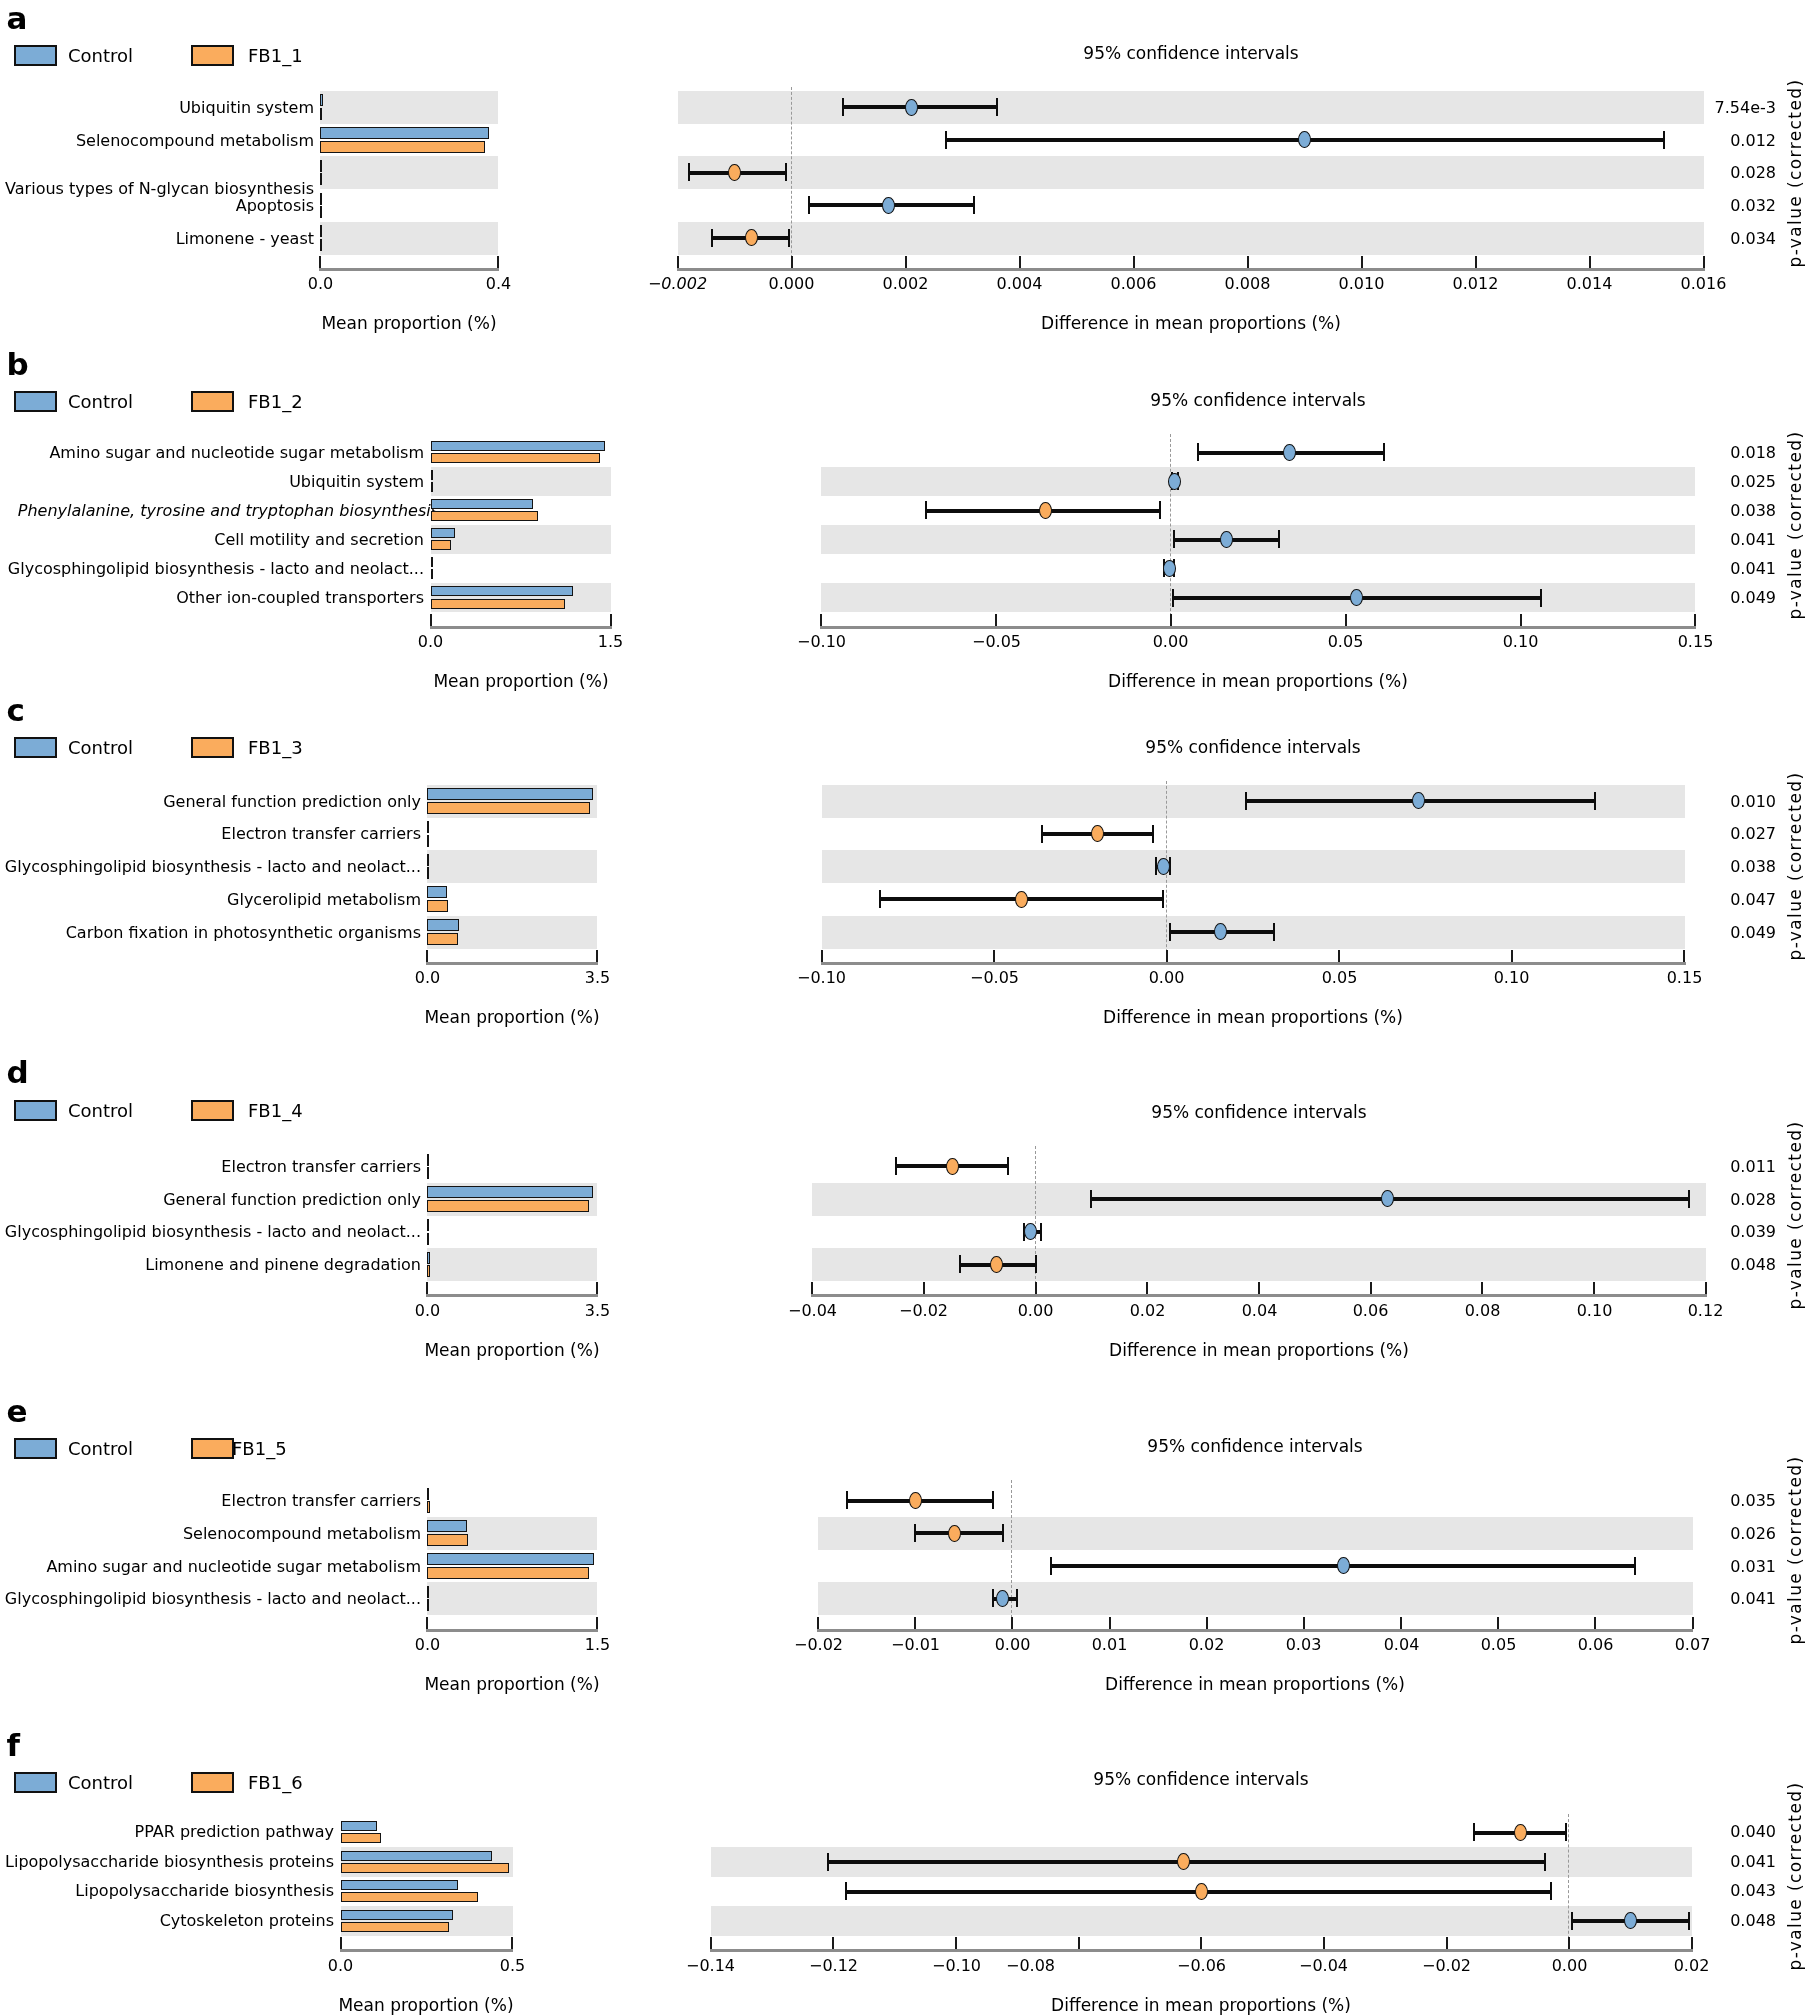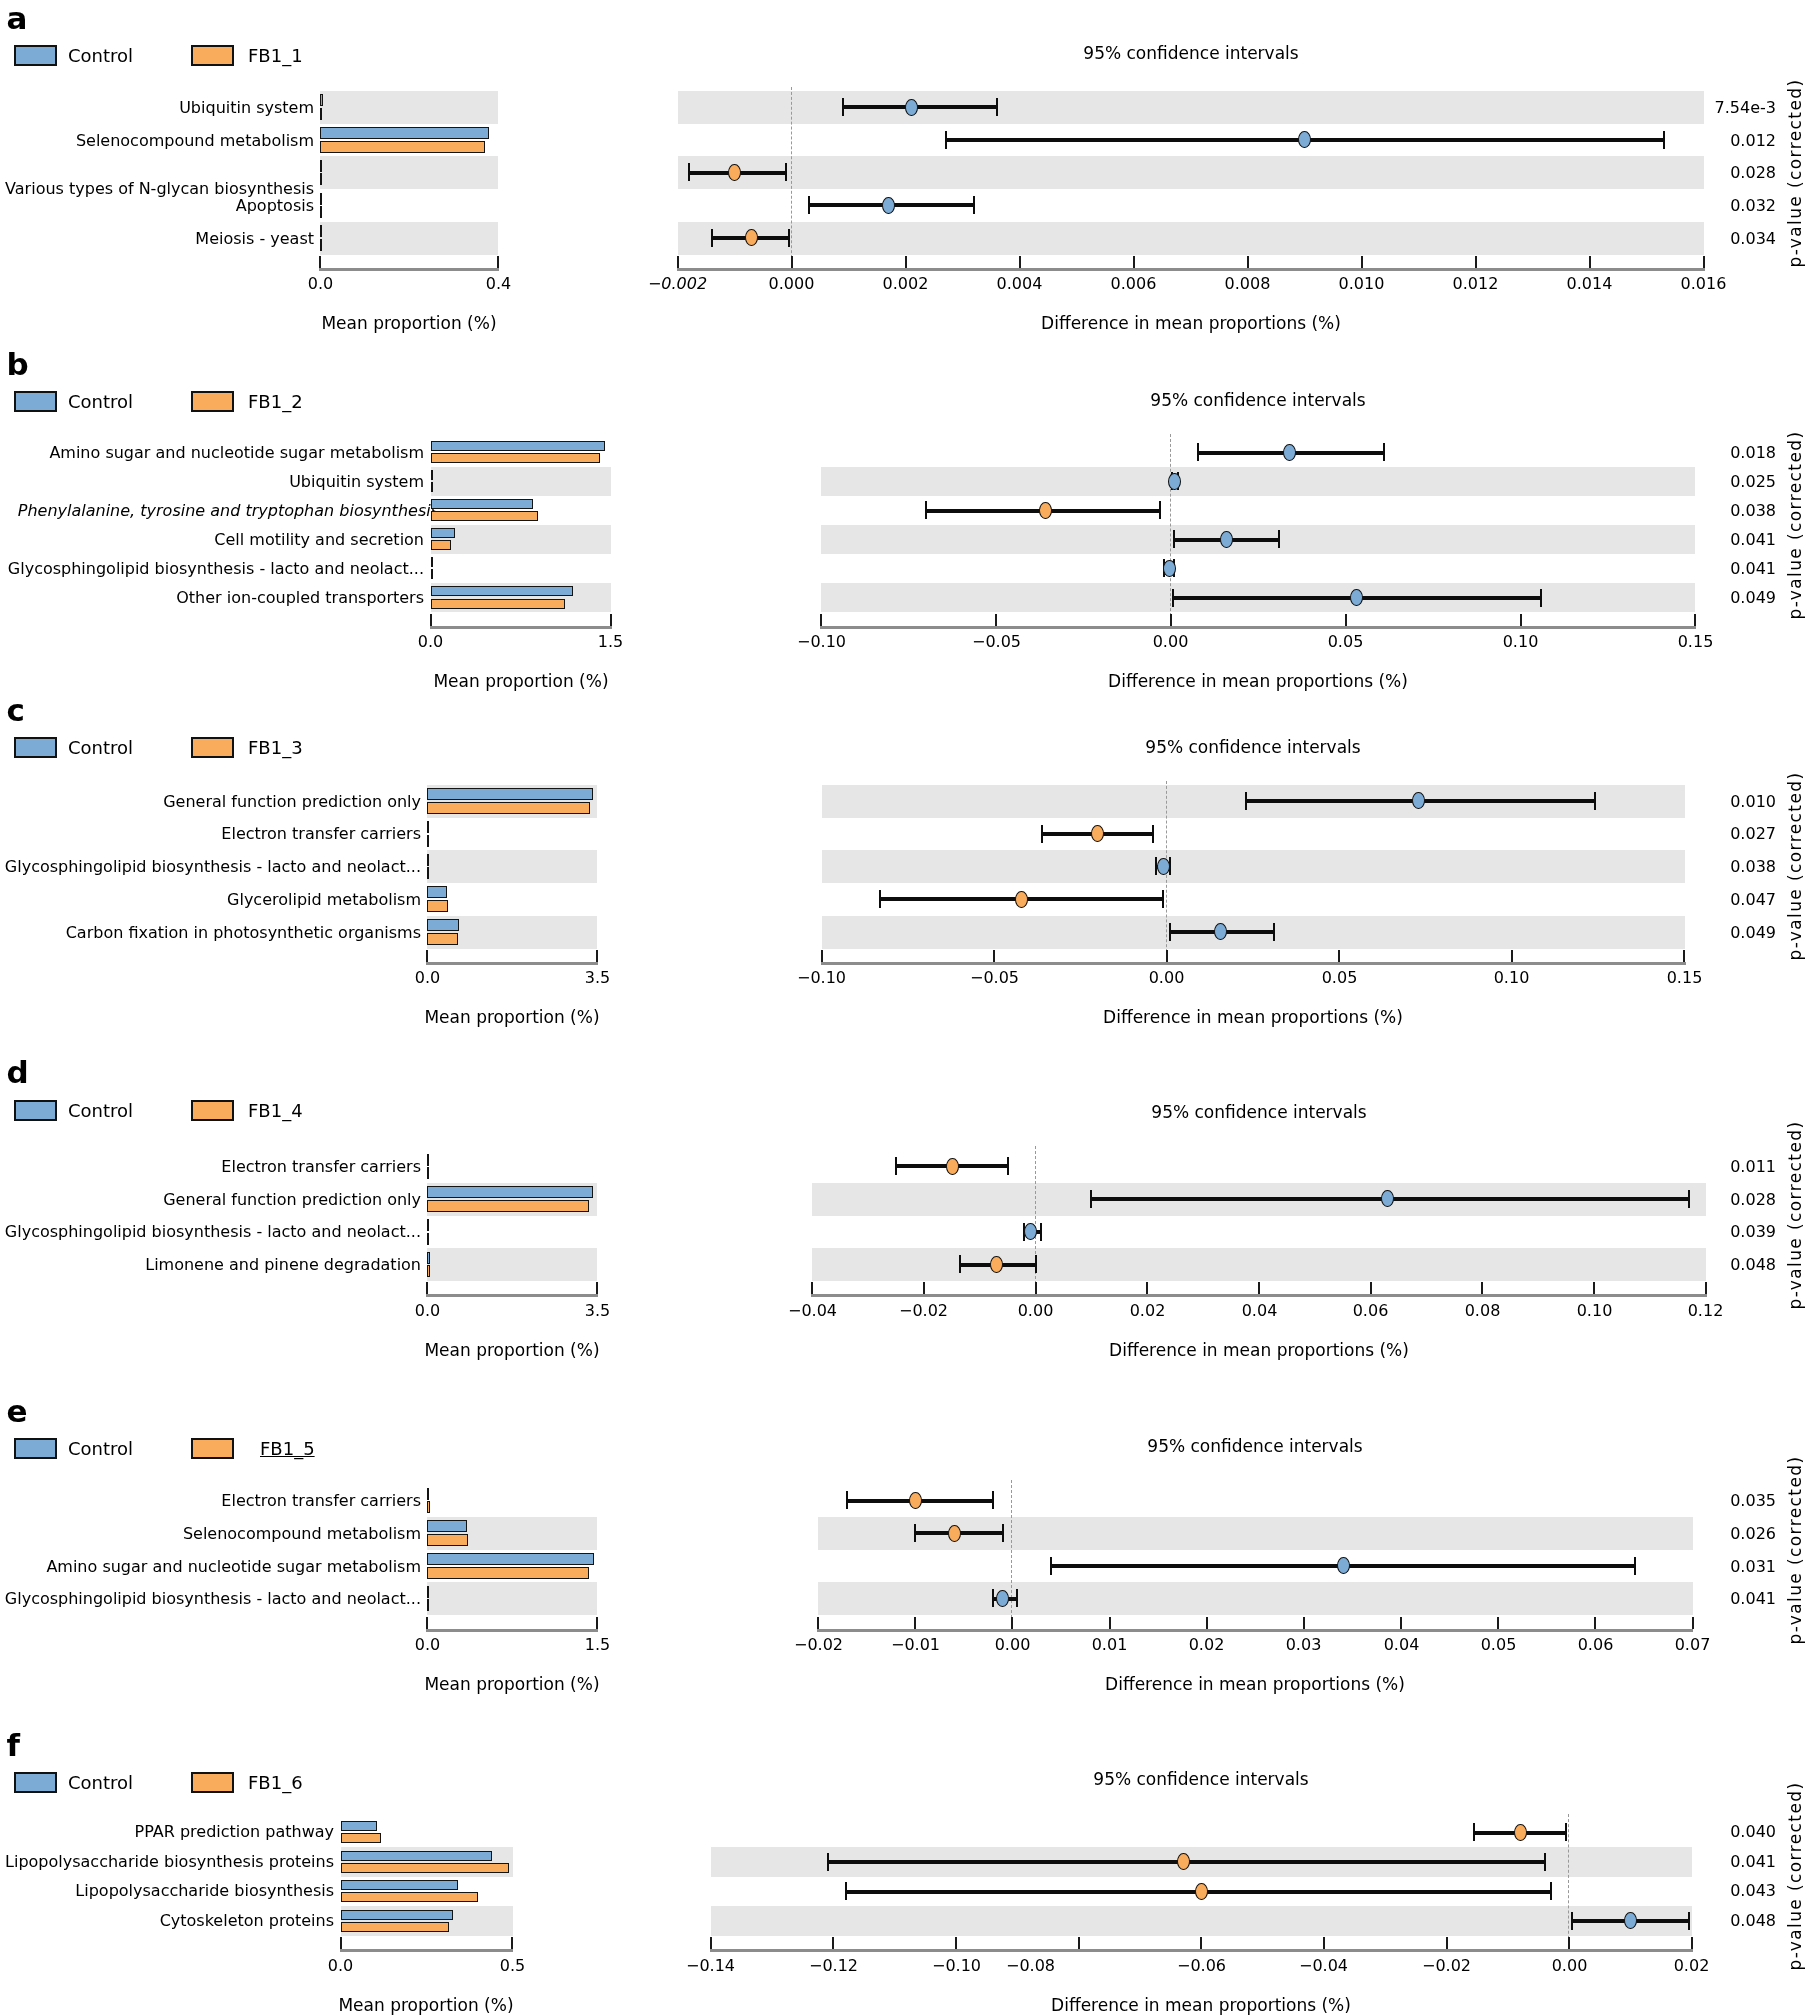--- a/index.html
+++ b/index.html
@@ -64,21 +64,21 @@
     <div class="abs dot" style="left: 728px; top: 164px; background: rgb(250, 172, 93);"></div>
     <div class="abs pval" style="left: 1585px; top: 156px; width: 191px; line-height: 33px;">0.028</div>
     <div class="abs cat-label" style="left: 0px; top: 189px; width: 314px; line-height: 33px;">Apoptosis</div>
     <div class="abs bar" style="left: 320px; top: 193px; width: 2.3px; height: 11.8px; background: rgb(124, 172, 214);"></div>
     <div class="abs bar" style="left: 320px; top: 206px; width: 1.8px; height: 11.8px; background: rgb(250, 172, 93);"></div>
     <div class="abs" style="left: 809px; top: 203px; width: 165px; height: 3.6px; background: rgb(13, 13, 13);"></div>
     <div class="abs" style="left: 808px; top: 196px; width: 2.3px; height: 18px; background: rgb(13, 13, 13);"></div>
     <div class="abs" style="left: 973px; top: 196px; width: 2.3px; height: 18px; background: rgb(13, 13, 13);"></div>
     <div class="abs dot" style="left: 882px; top: 197px; background: rgb(124, 172, 214);"></div>
     <div class="abs pval" style="left: 1585px; top: 189px; width: 191px; line-height: 33px;">0.032</div>
-    <div class="abs cat-label" style="left: 0px; top: 222px; width: 314px; line-height: 33px;">Meiosis - yeast</div>
+    <div class="abs cat-label" style="left: 0px; top: 222px; width: 314px; line-height: 33px;">Limonene - yeast</div>
     <div class="abs bar" style="left: 320px; top: 225px; width: 1.8px; height: 11.8px; background: rgb(124, 172, 214);"></div>
     <div class="abs bar" style="left: 320px; top: 239px; width: 2.3px; height: 11.8px; background: rgb(250, 172, 93);"></div>
     <div class="abs" style="left: 712px; top: 236px; width: 77px; height: 3.6px; background: rgb(13, 13, 13);"></div>
     <div class="abs" style="left: 711px; top: 229px; width: 2.3px; height: 18px; background: rgb(13, 13, 13);"></div>
     <div class="abs" style="left: 788px; top: 229px; width: 2.3px; height: 18px; background: rgb(13, 13, 13);"></div>
     <div class="abs dot" style="left: 745px; top: 229px; background: rgb(250, 172, 93);"></div>
     <div class="abs pval" style="left: 1585px; top: 222px; width: 191px; line-height: 33px;">0.034</div>
     <div class="abs axis-line" style="left: 319px; top: 268px; width: 180px; background: rgb(140, 140, 140);"></div>
     <div class="abs axis-line" style="left: 677px; top: 268px; width: 1028px; background: rgb(140, 140, 140);"></div>
     <div class="abs tick" style="left: 319px; top: 256px; height: 11.8px;"></div>
@@ -331,21 +331,21 @@
     <div class="abs tick-label" style="left: 1558px; top: 1301px; width: 73px;">0.10</div>
     <div class="abs tick" style="left: 1705px; top: 1282px; height: 11.8px;"></div>
     <div class="abs tick-label" style="left: 1669px; top: 1301px; width: 73px;">0.12</div>
     <div class="abs axis-title" style="left: 512px; top: 1340px; transform: translateX(-50%);">Mean proportion (%)</div>
     <div class="abs axis-title" style="left: 1259px; top: 1340px; transform: translateX(-50%);">Difference in mean proportions (%)</div>
     <div class="abs rot-label" style="left: 1795px; top: 1215px; transform: translate(-50%, -50%) rotate(-90deg);">p-value (corrected)</div>
     <div class="abs letter" style="left: 6.4px; top: 1396px;">e</div>
     <div class="abs chip" style="left: 13.6px; top: 1438px; background: rgb(124, 172, 214);"></div>
     <div class="abs legend-label" style="left: 68px; top: 1438px;">Control</div>
     <div class="abs chip" style="left: 191px; top: 1438px; background: rgb(250, 172, 93);"></div>
-    <div class="abs legend-label" style="left: 260px; top: 1438px; text-decoration: underline;">FB1_5</div>
+    <div class="abs legend-label" style="left: 232px; top: 1438px;">FB1_5</div>
     <div class="abs ci-title" style="left: 1255px; top: 1436px; transform: translateX(-50%);">95% confidence intervals</div>
     <div class="abs band" style="left: 427px; top: 1517px; width: 170px; height: 33px; background: rgb(230, 230, 230);"></div>
     <div class="abs band" style="left: 818px; top: 1517px; width: 875px; height: 33px; background: rgb(230, 230, 230);"></div>
     <div class="abs band" style="left: 427px; top: 1582px; width: 170px; height: 33px; background: rgb(230, 230, 230);"></div>
     <div class="abs band" style="left: 818px; top: 1582px; width: 875px; height: 33px; background: rgb(230, 230, 230);"></div>
     <div class="abs zero" style="left: 1011px; top: 1480px; height: 148px; border-left-color: rgb(153, 153, 153);"></div>
     <div class="abs cat-label" style="left: 0px; top: 1484px; width: 421px; line-height: 33px;">Electron transfer carriers</div>
     <div class="abs bar" style="left: 427px; top: 1488px; width: 1.8px; height: 11.8px; background: rgb(124, 172, 214);"></div>
     <div class="abs bar" style="left: 427px; top: 1501px; width: 2.7px; height: 11.8px; background: rgb(250, 172, 93);"></div>
     <div class="abs" style="left: 847px; top: 1499px; width: 146px; height: 3.6px; background: rgb(13, 13, 13);"></div>

